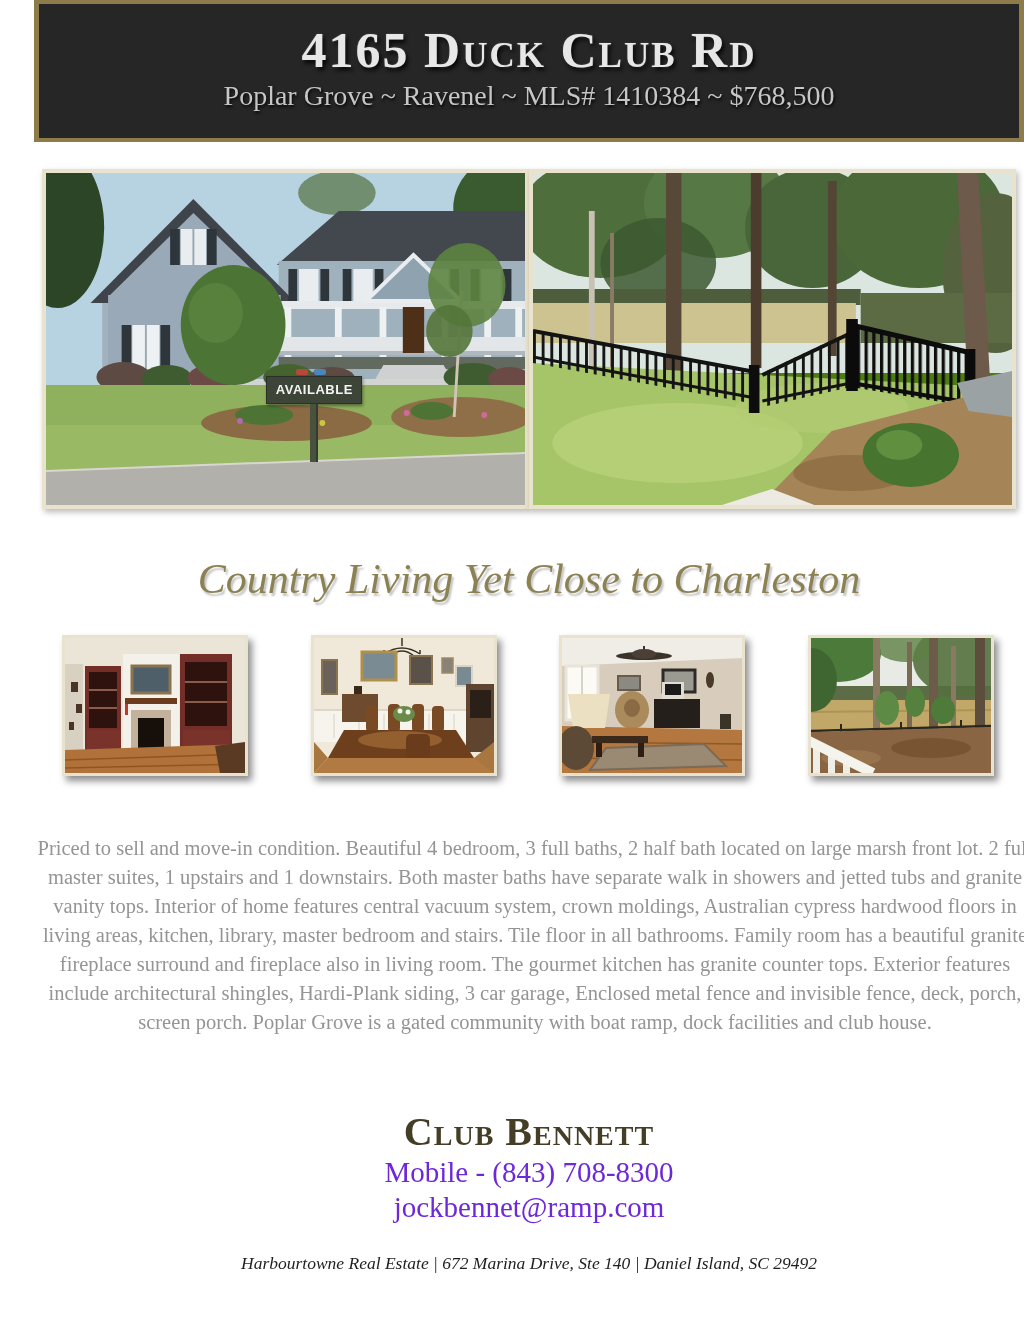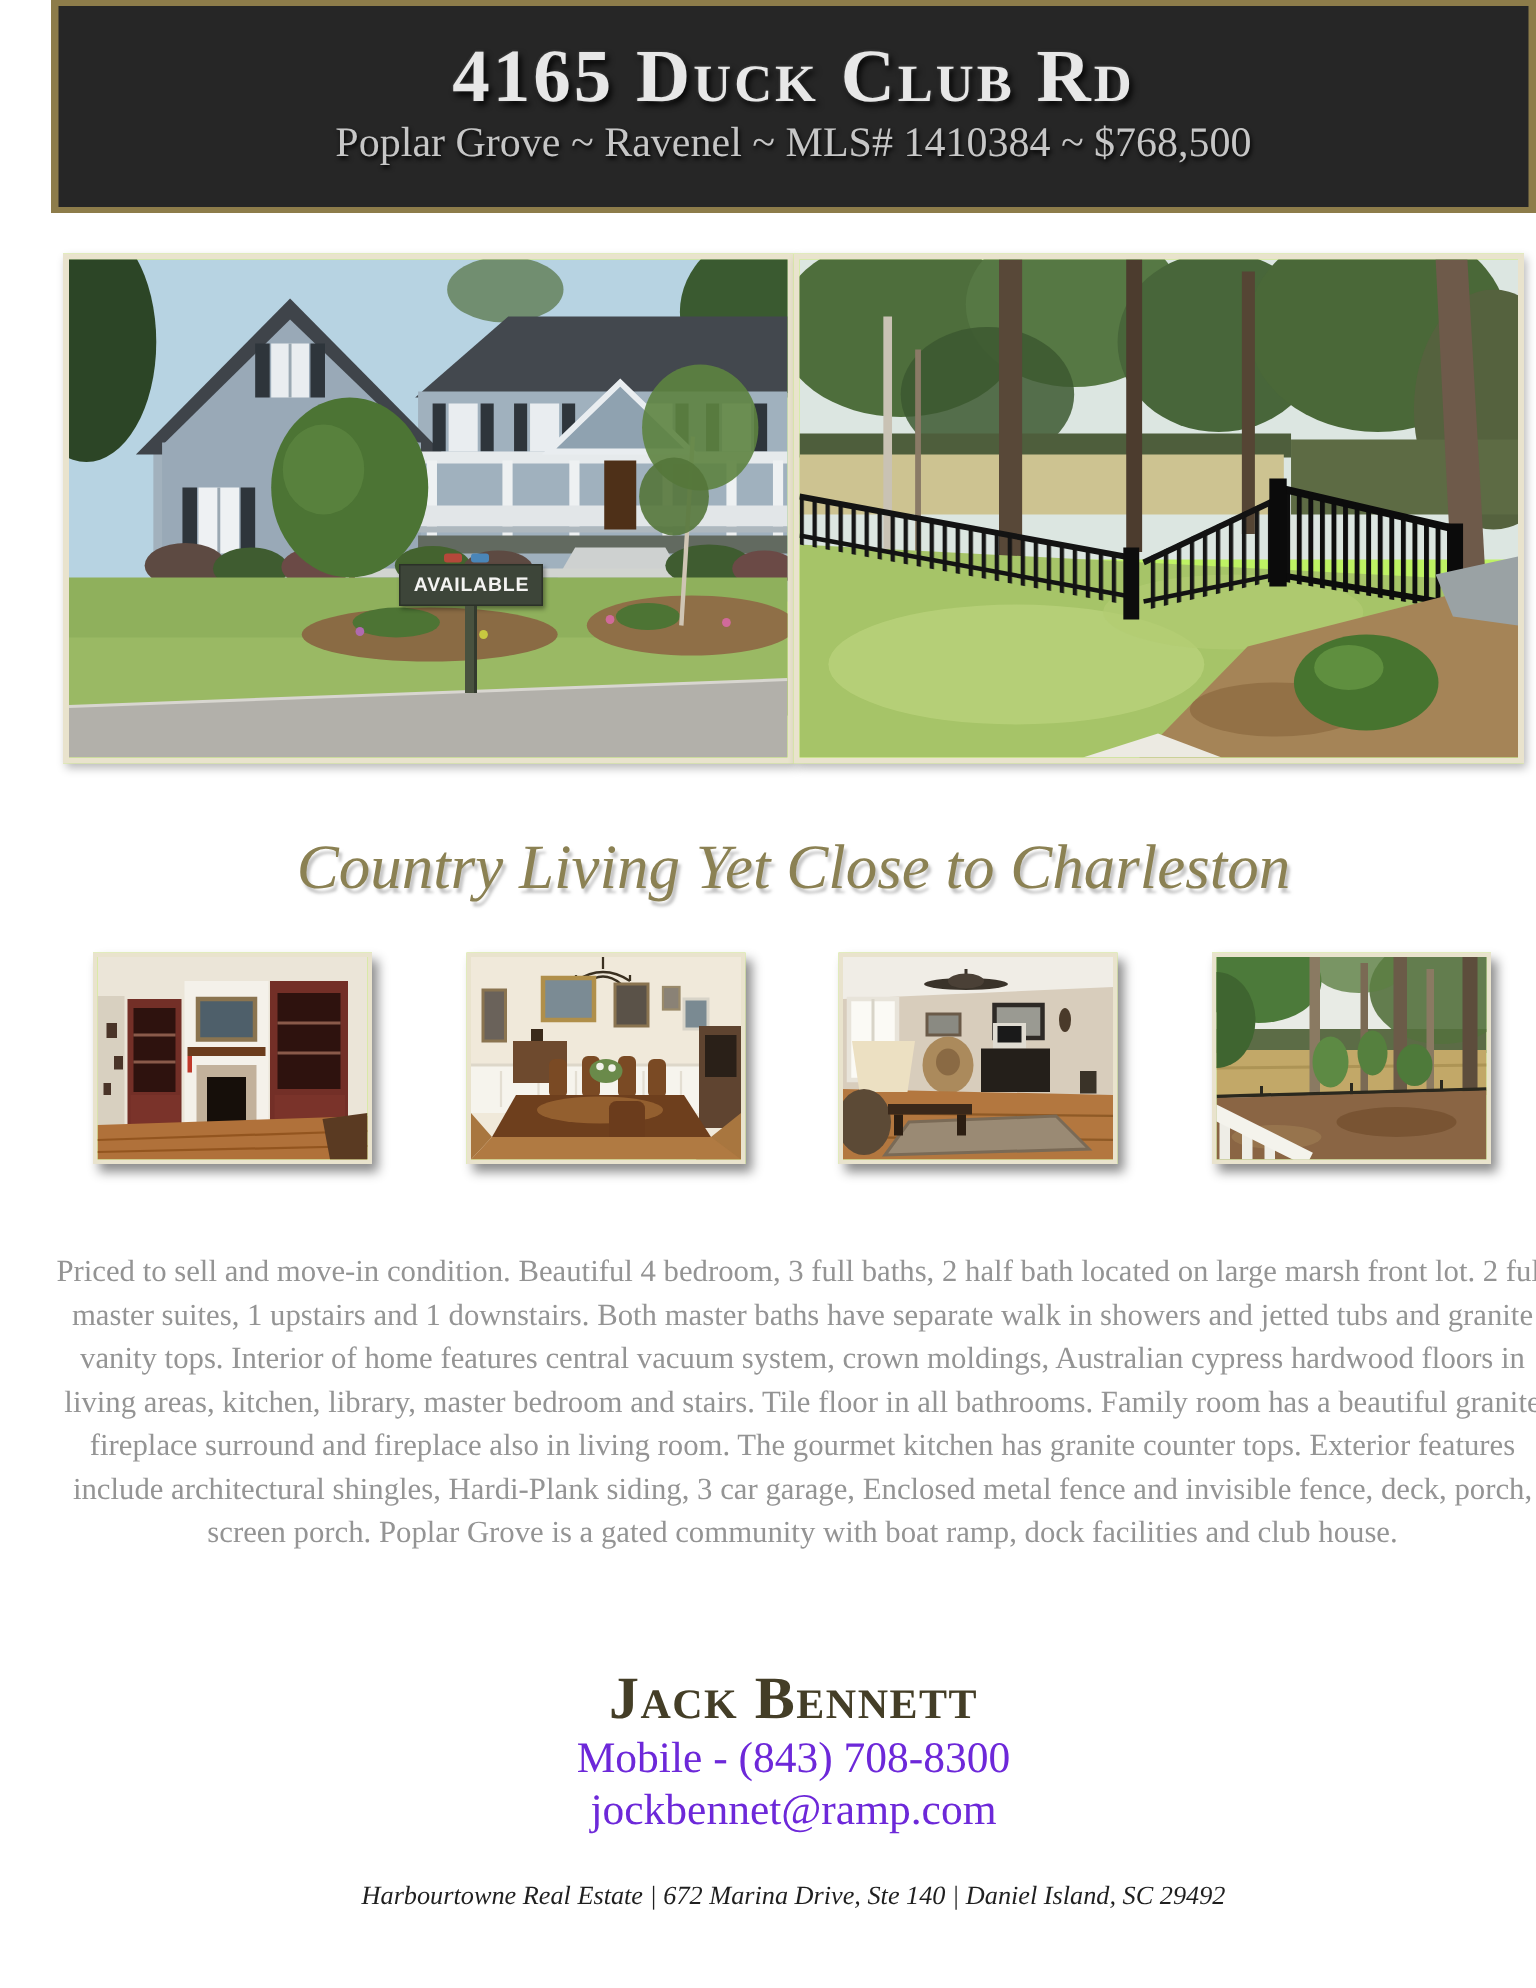--- a/index.html
+++ b/index.html
@@ -39,21 +39,21 @@
   }
 
   
   .main-photos {
     margin-top: 27px;
     padding: 0 8px;
     display: flex;
     justify-content: space-between;
   }
   .photo-frame {
-    background: #bef264;
+    background: #4d7c0f;
     border: 4px solid #e9e3cd;
     box-shadow: 2px 3px 6px rgba(0,0,0,0.28);
     position: relative;
     font-size: 0;
   }
   .photo-frame.large { width: 494px; height: 340px; }
   .photo-frame svg { display: block; width: 100%; height: 100%; }
 
   .thumb-row {
     margin-top: 32px;
@@ -502,20 +502,20 @@
           <rect x="32" y="124" width="7" height="11" fill="#eeede6"></rect>
           <line x1="-4" y1="102" x2="62" y2="135" stroke="#f4f3ec" stroke-width="10"></line>
         </g>
       </svg>
     </figure>
   </section>
 
   <p class="description">Priced to sell and move-in condition. Beautiful 4 bedroom, 3 full baths, 2 half bath located on large marsh front lot. 2 full master suites, 1 upstairs and 1 downstairs. Both master baths have separate walk in showers and jetted tubs and granite vanity tops. Interior of home features central vacuum system, crown moldings, Australian cypress hardwood floors in living areas, kitchen, library, master bedroom and stairs. Tile floor in all bathrooms. Family room has a beautiful granite fireplace surround and fireplace also in living room. The gourmet kitchen has granite counter tops. Exterior features include architectural shingles, Hardi-Plank siding, 3 car garage, Enclosed metal fence and invisible fence, deck, porch, screen porch. Poplar Grove is a gated community with boat ramp, dock facilities and club house.</p>
 
   <section class="contact-block">
-    <div class="agent-name">Jack Bennett</div>
+    <div class="agent-name">Club Bennett</div>
     <div class="agent-mobile">Mobile - (843) 708-8300</div>
     <div class="agent-email">jockbennet@ramp.com</div>
   </section>
 
   <footer class="brokerage-footer">Harbourtowne Real Estate | 672 Marina Drive, Ste 140 | Daniel Island, SC 29492</footer>
 
 </div>
 
 </body></html>

